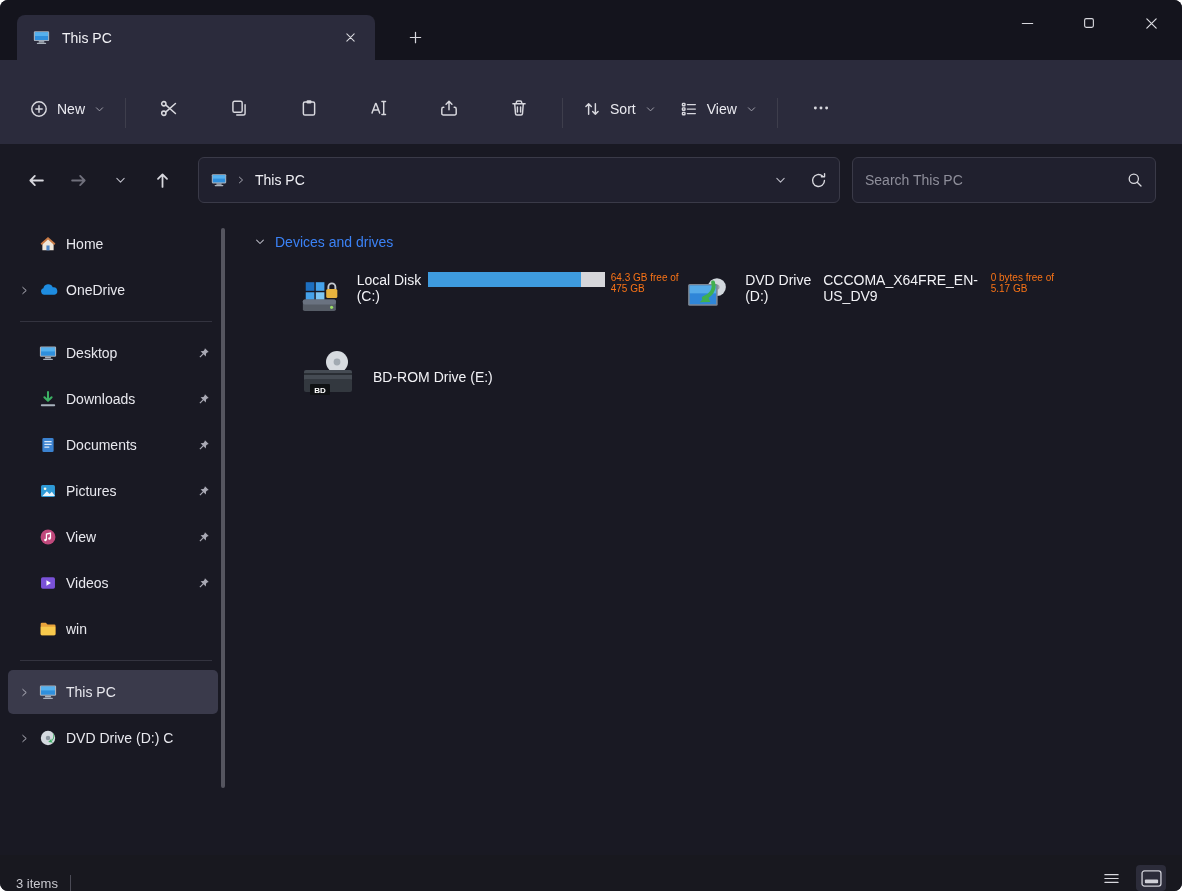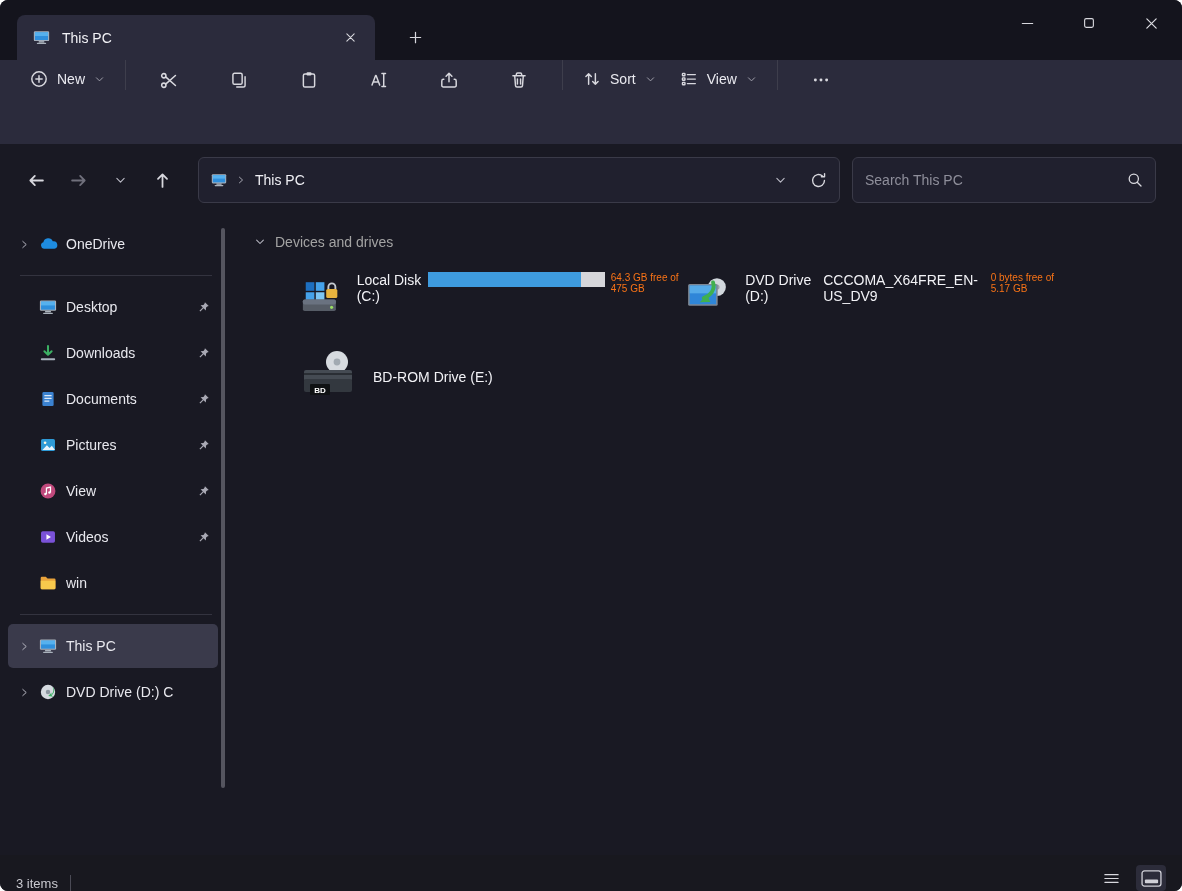--- a/index.html
+++ b/index.html
@@ -11,21 +11,21 @@
   .titlebar{position:absolute;top:0;left:0;right:0;height:60px;background:#14141d}
   .tab{position:absolute;left:17px;bottom:0;width:358px;height:45px;background:#2b2b3c;
     border-radius:8px 8px 0 0;display:flex;align-items:center;padding:0 12px 0 16px;gap:12px;cursor:default}
   .tab-title{font-size:14px;flex:1;color:#f2f2f6}
   .tab-close{width:26px;height:26px;border-radius:5px;display:flex;align-items:center;justify-content:center}
   .newtab{position:absolute;left:399px;bottom:7px;width:32px;height:32px;display:flex;align-items:center;justify-content:center;border-radius:5px}
   .wincontrols{position:absolute;right:0;top:0;display:flex}
   .wbtn{width:62px;height:46px;display:flex;align-items:center;justify-content:center}
 
   
-  .toolbar{position:absolute;top:60px;left:0;right:0;height:84px;background:#2b2b3c;display:flex;align-items:flex-start;padding:0 18px}
+  .toolbar{position:absolute;top:60px;left:0;right:0;height:84px;background:#2b2b3c;display:flex;align-items:flex-end;padding:16px 18px}
   .tbtn{display:flex;align-items:center;gap:9px;padding:10px 12px;border-radius:5px;font-size:14px;color:#eaeaf0;cursor:default}
   .ticon{width:46px;height:40px;display:flex;align-items:center;justify-content:center;border-radius:5px;margin:0 12px}
   .tsep{width:1px;height:30px;background:#3e3e4c;margin:0 8px}
   .chevsm{opacity:.85}
 
   
   .navrow{position:absolute;top:144px;left:0;right:0;height:72px;display:flex;align-items:center;padding:0 16px}
   .navbtn{width:40px;height:38px;display:flex;align-items:center;justify-content:center;border-radius:5px;margin-right:2px}
   .addressbar{width:642px;height:46px;margin-left:14px;background:#20202e;border:1px solid #3a3a48;border-radius:6px;
     display:flex;align-items:center;padding:0 12px;gap:9px}
@@ -43,21 +43,21 @@
   .srow.selected{background:#3a3a4b}
   .s-chev{width:20px;display:flex;justify-content:center;flex:0 0 20px}
   .s-ico{width:28px;display:flex;justify-content:center;flex:0 0 28px}
   .s-label{flex:1;margin-left:4px;white-space:nowrap;overflow:hidden}
   .s-pin{width:18px;flex:0 0 18px;display:flex;justify-content:center}
   .sdivider{height:1px;background:#33333f;margin:9px 20px}
   .sscroll{position:absolute;right:7px;top:12px;width:4px;height:560px;background:#55555f;border-radius:2px}
 
   
   .content{position:absolute;left:232px;top:216px;right:0;bottom:36px;padding:18px 0 0 22px;overflow:hidden}
-  .sechead{display:flex;align-items:center;gap:9px;font-size:14px;color:#a3a3a3}
+  .sechead{display:flex;align-items:center;gap:9px;font-size:14px;color:#3b82f6}
   .tiles{display:flex;flex-wrap:wrap;width:820px;margin:20px 0 0 46px;row-gap:22px}
   .tile{display:flex;gap:15px;width:385px;align-items:flex-start;border-radius:4px;cursor:default}
   .tile.center{align-items:center}
   .dinfo{display:flex;gap:6px;padding-top:2px}
   .dname{font-size:14px;color:#f2f2f6}
   .dvol{font-size:14px;color:#f2f2f6}
   .dfree{font-size:10px;color:#f97316}
   .bar{width:249px;height:15px;background:#d6d6da;overflow:hidden}
   .fill{height:100%;background:#3e9bde}
 
@@ -262,20 +262,31 @@
       <input type="text" placeholder="Search This PC" style="">
       <svg class="sic" width="16" height="16" viewBox="0 0 16 16">
           <circle cx="6.8" cy="6.8" r="4.6"></circle>
           <path d="M10.2 10.2 14 14"></path>
         </svg>
     </div>
   </div>
 
   <div class="sidebar">
     <div class="srow">
+      <span class="s-chev"></span>
+      <span class="s-ico">
+        <svg width="18" height="18" viewBox="0 0 16 16">
+            <path d="M3 7 8 2.8 13 7v6.6H3z" fill="#efe7da"></path>
+            <path d="M1.4 7.6 8 1.8l6.6 5.8-1.1 1.2L8 4.1 2.5 8.8z" fill="#c97a45"></path>
+            <rect x="6.6" y="9.3" width="2.8" height="4.3" fill="#4f86c6"></rect>
+          </svg>
+      </span>
+      <span class="s-label">Home</span>
+    </div>
+    <div class="srow">
       <span class="s-chev">
         <svg class="chev" width="11" height="11" viewBox="0 0 16 16">
             <use href="#sym-chevr"></use>
           </svg>
       </span>
       <span class="s-ico">
         <svg width="19" height="19" viewBox="0 0 16 16">
             <path d="M12.9 11.5H4.2A2.7 2.7 0 0 1 3.7 6.2 4.1 4.1 0 0 1 11.6 5.3 3.1 3.1 0 0 1 12.9 11.5Z" fill="#1e8ce0"></path>
           </svg>
       </span>

